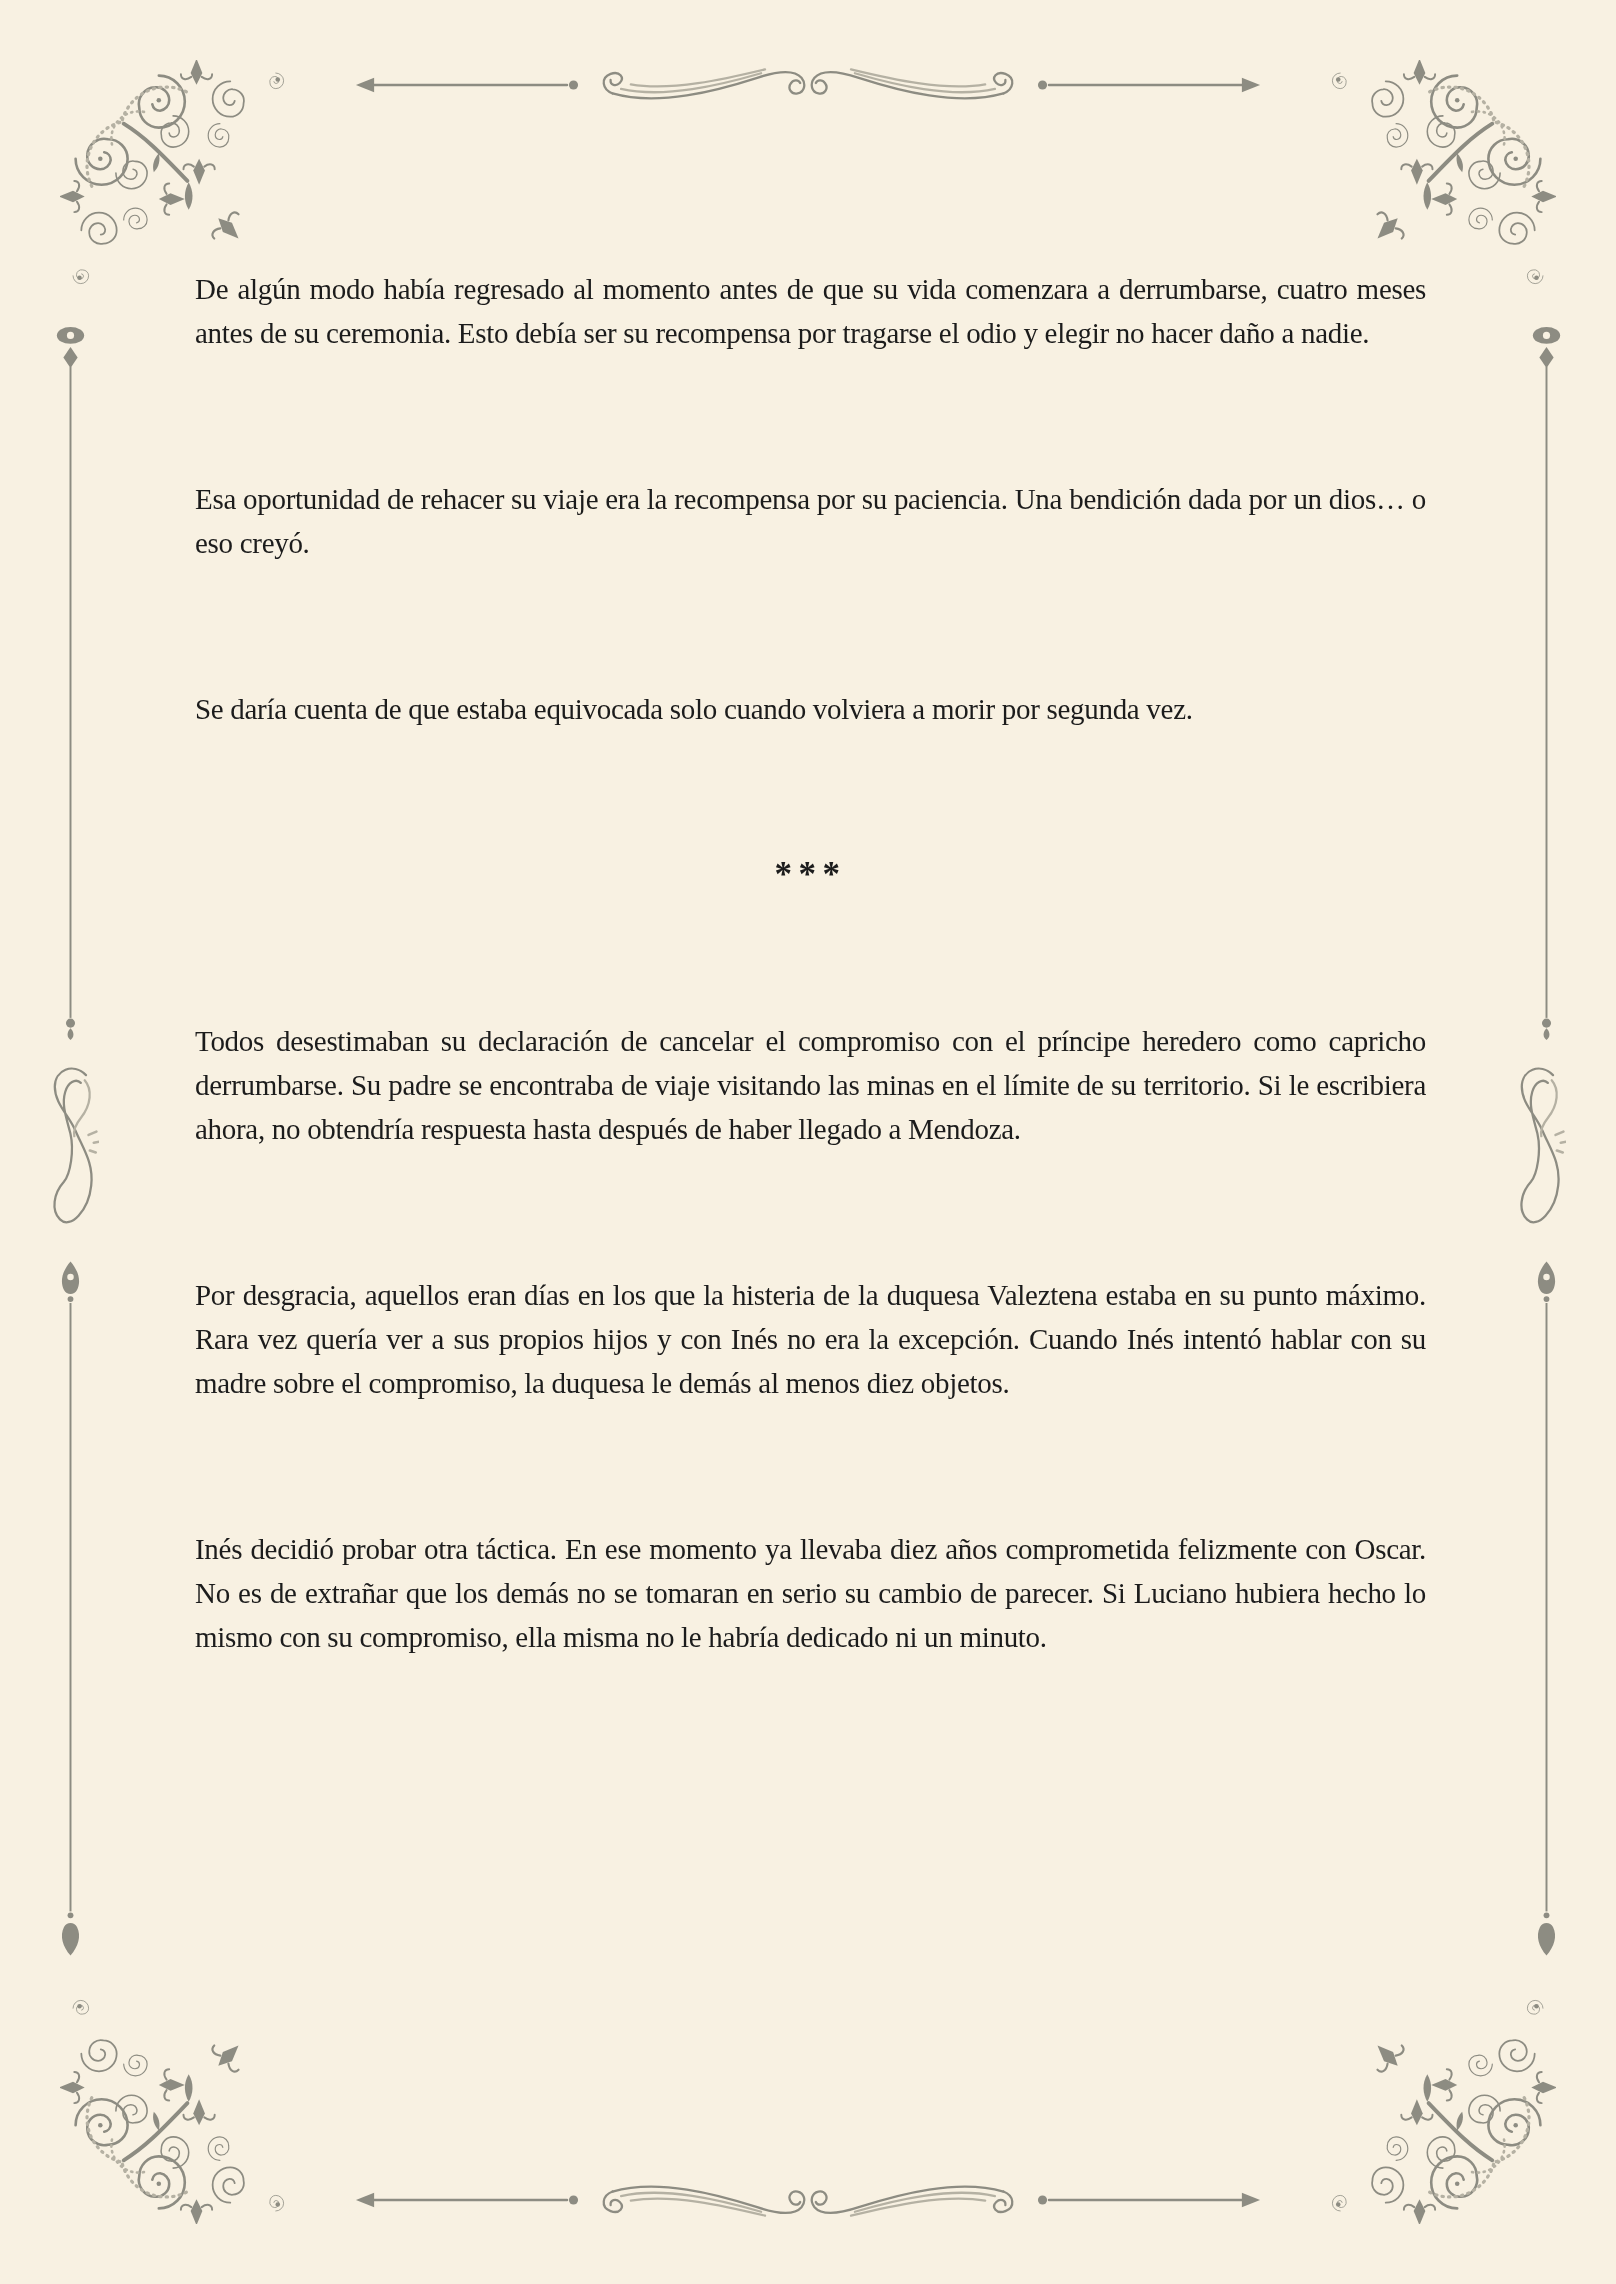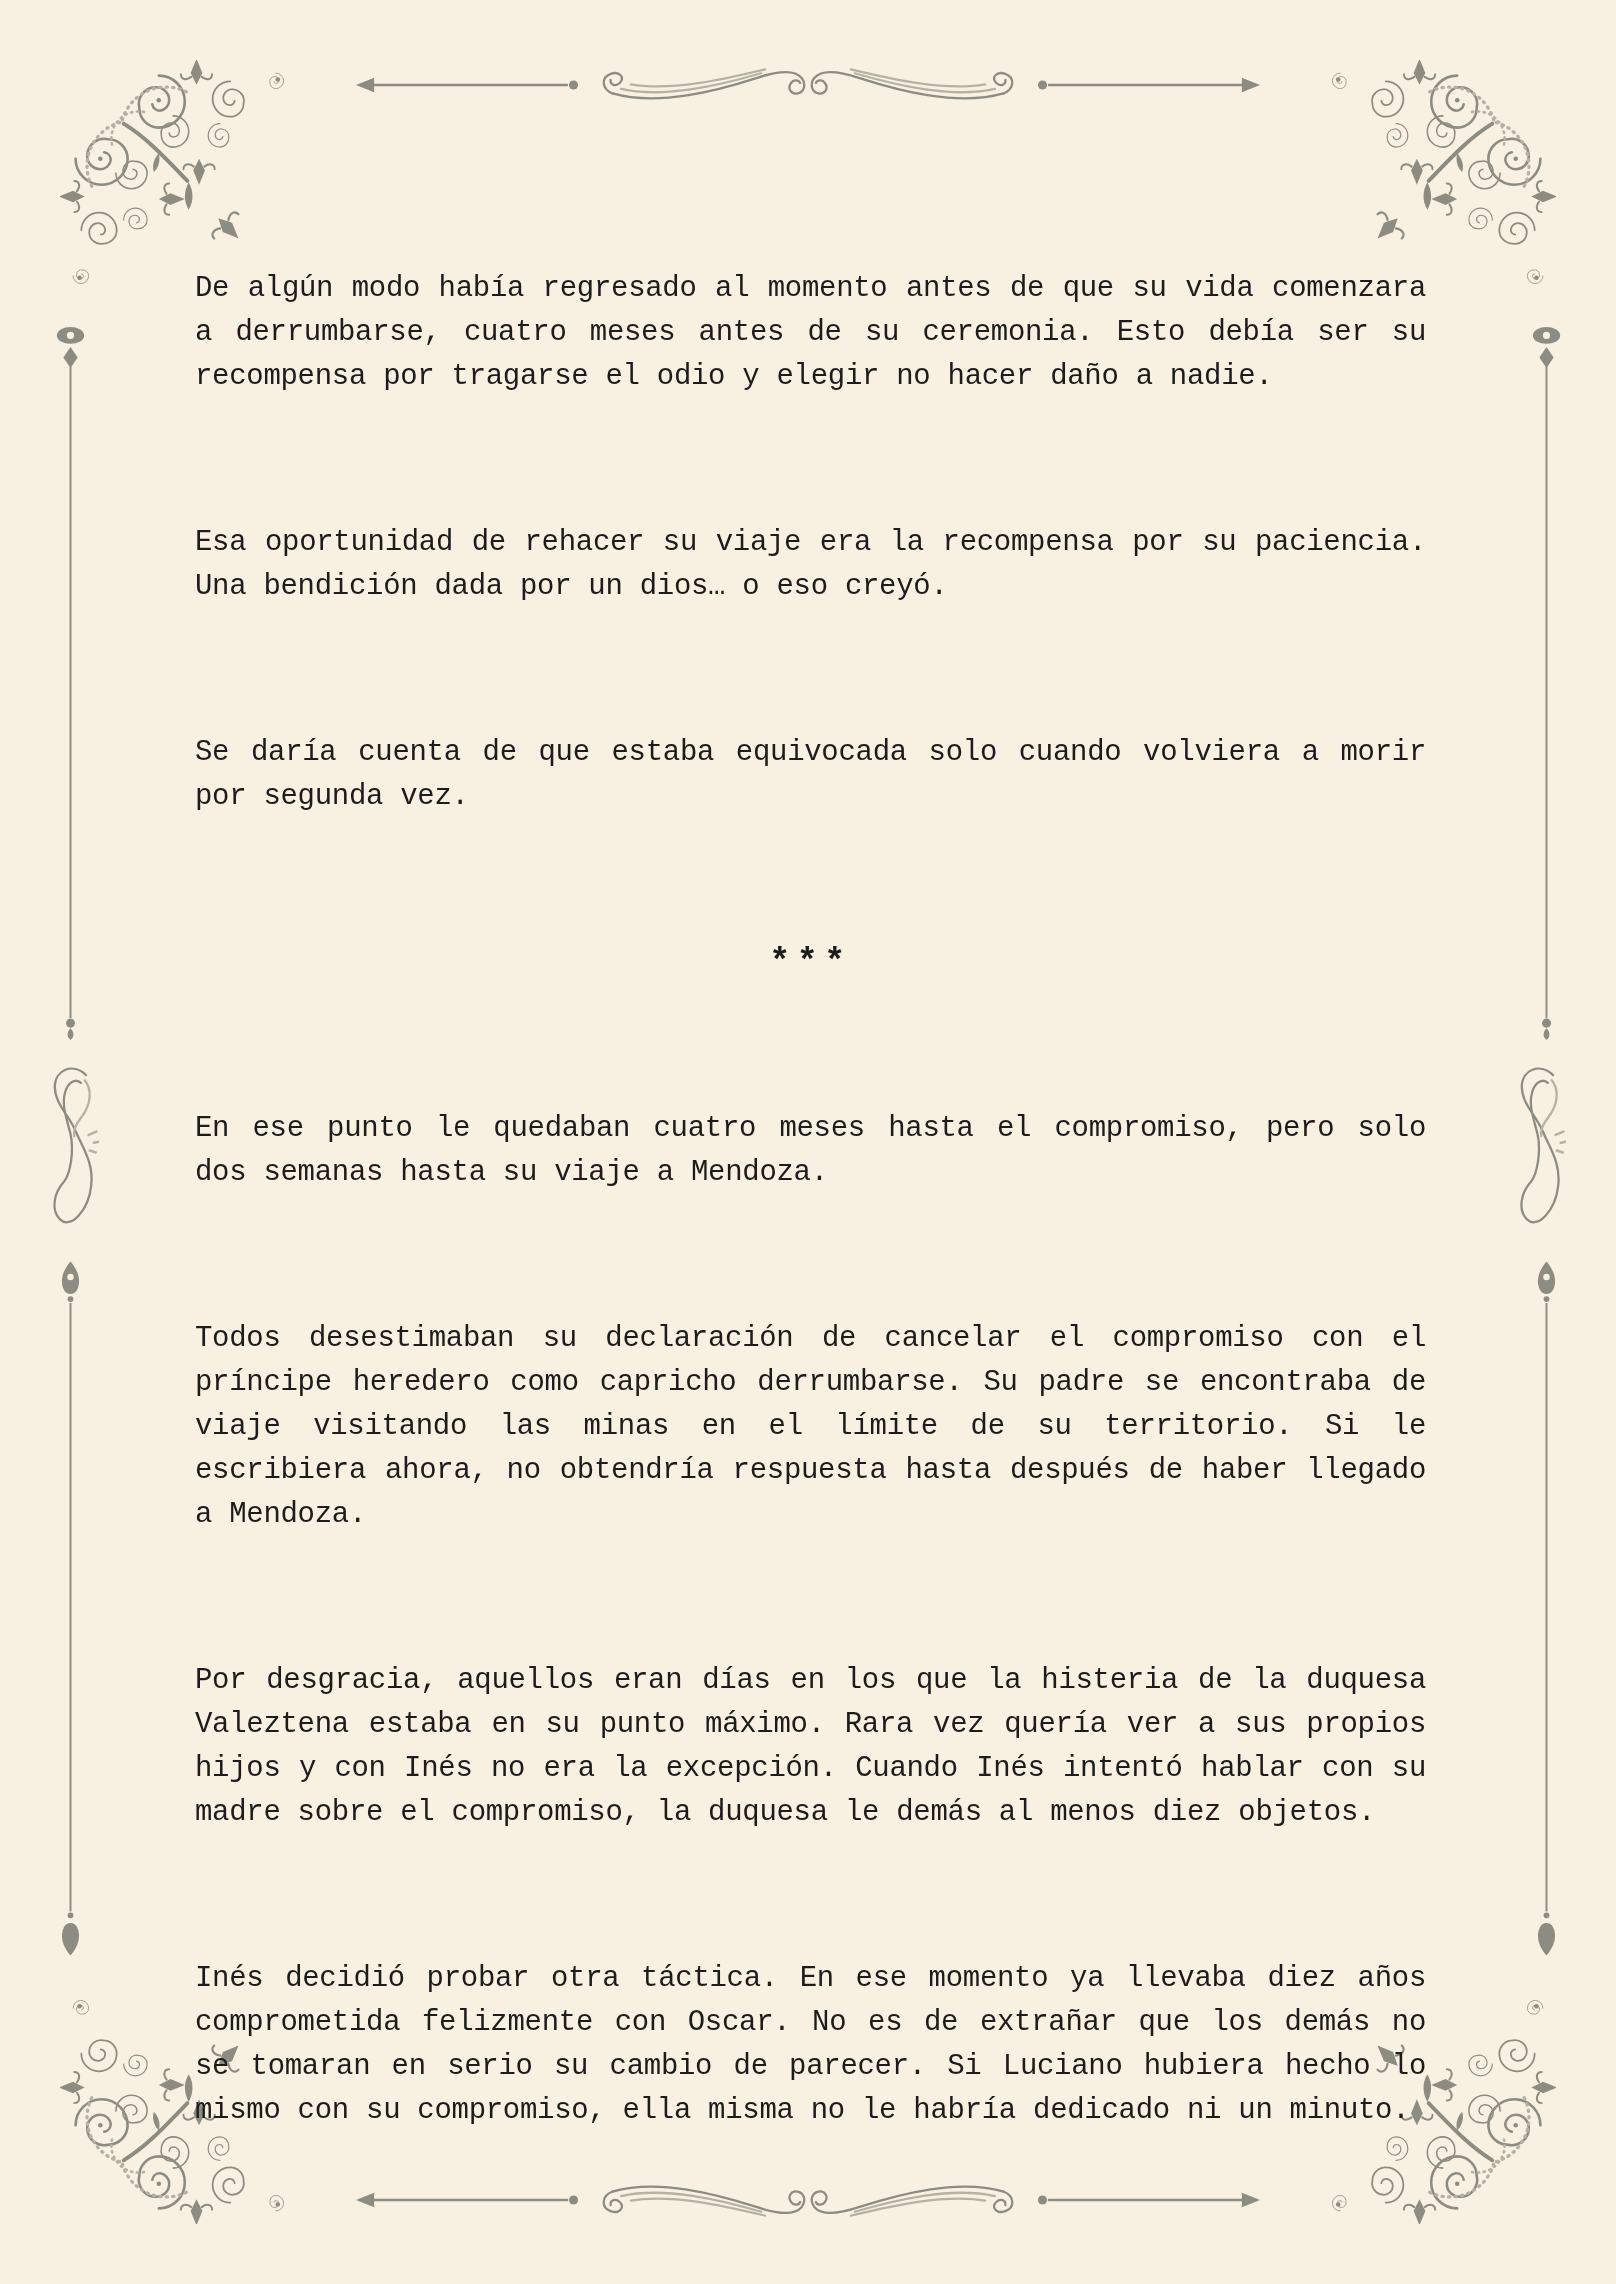--- a/index.html
+++ b/index.html
@@ -7,21 +7,20 @@
     --ink:#1c1c1c;
     --orn:#8d8c82;
   }
   html,body{margin:0;padding:0;}
   body{background:var(--bg);font-family:"Liberation Serif","DejaVu Serif",serif;}
   .page{
     position:relative;
     width:1617px;height:2284px;
     background:var(--bg);
     overflow:hidden;
-    font-family:Liberation Mono, monospace;
   }
   
   .text-block{
     position:absolute;
     left:195px;top:267px;
     width:1231px;
     color:var(--ink);
     font-size:29px;
     line-height:44px;
     letter-spacing:-0.3px;
@@ -188,19 +187,18 @@
     </svg>
   <svg class="orn rod rod-b right" viewBox="0 0 60 1080">
       <use href="#rod-b"></use>
     </svg>
 
   <main class="text-block">
     <p>De algún modo había regresado al momento antes de que su vida comenzara a derrumbarse, cuatro meses antes de su ceremonia. Esto debía ser su recompensa por tragarse el odio y elegir no hacer daño a nadie.</p>
     <p>Esa oportunidad de rehacer su viaje era la recompensa por su paciencia. Una bendición dada por un dios… o eso creyó.</p>
     <p>Se daría cuenta de que estaba equivocada solo cuando volviera a morir por segunda vez.</p>
     <p class="section-divider">***</p>
-    <p>En ese punto le quedaban cuatro meses hasta el compromiso, pero solo dos semanas hasta su viaje a Mendoza.</p>
     <p>Todos desestimaban su declaración de cancelar el compromiso con el príncipe heredero como capricho derrumbarse. Su padre se encontraba de viaje visitando las minas en el límite de su territorio. Si le escribiera ahora, no obtendría respuesta hasta después de haber llegado a Mendoza.</p>
     <p>Por desgracia, aquellos eran días en los que la histeria de la duquesa Valeztena estaba en su punto máximo. Rara vez quería ver a sus propios hijos y con Inés no era la excepción. Cuando Inés intentó hablar con su madre sobre el compromiso, la duquesa le demás al menos diez objetos.</p>
     <p>Inés decidió probar otra táctica. En ese momento ya llevaba diez años comprometida felizmente con Oscar. No es de extrañar que los demás no se tomaran en serio su cambio de parecer. Si Luciano hubiera hecho lo mismo con su compromiso, ella misma no le habría dedicado ni un minuto.</p>
   </main>
 </div>
 
 
 </body></html>

